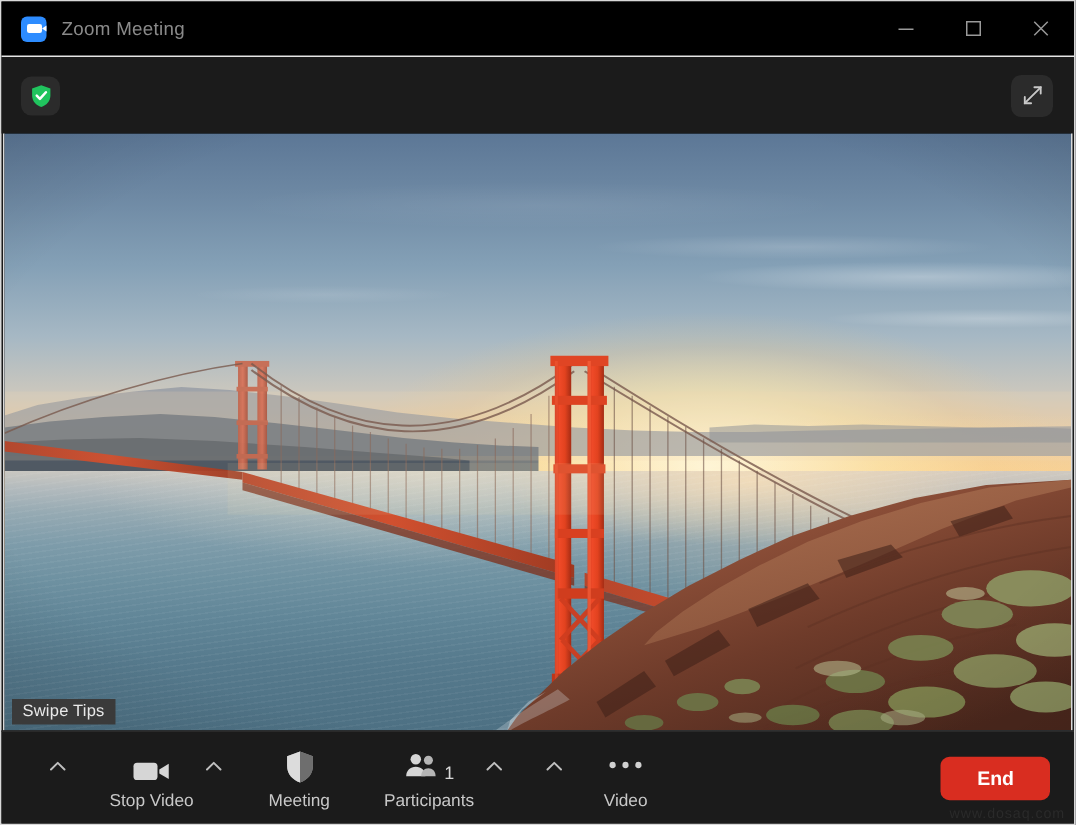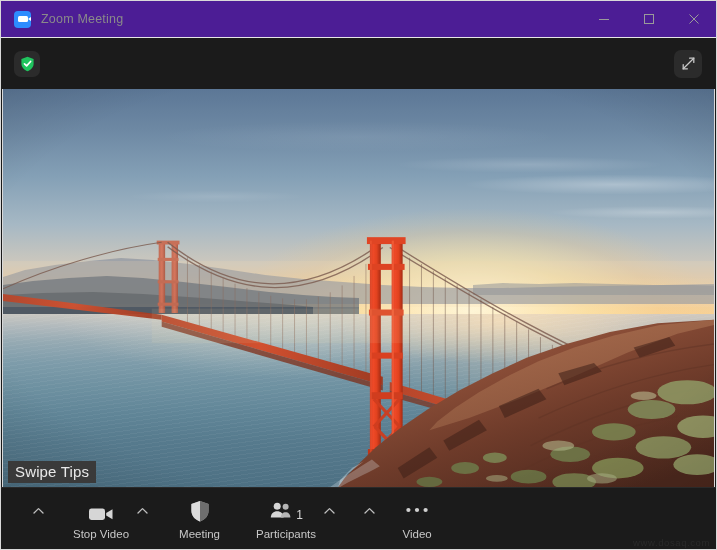--- a/index.html
+++ b/index.html
@@ -14,21 +14,21 @@
   #zoom-window{
     position:relative; width:717px; height:550px;
     background:#1a1a1a;
     border:1px solid #d9d9d9;
     display:flex; flex-direction:column;
   }
 
   
   #titlebar{
     height:37px; flex:0 0 37px;
-    background:#4c1d95;
+    background:#000000;
     display:flex; align-items:center;
     border-bottom:1px solid #e6e6e6;
     position:relative; z-index:6;
   }
   #app-icon{
     width:17px; height:17px; margin-left:13px; margin-right:10px;
     background:#2d8cff; border-radius:4px;
     display:flex; align-items:center; justify-content:center;
     flex:0 0 auto;
   }
@@ -177,21 +177,21 @@
   #vignette{
     background:radial-gradient(ellipse 92% 92% at 50% 48%, rgba(0,0,0,0) 58%, rgba(0,0,0,.22) 100%);
     pointer-events:none;
   }
 
   
   #swipe-tips{
     position:absolute; left:5px; bottom:4px;
     background:#3a3a3a;
     color:#e9e9e9;
-    font-size:15px;
+    font-size:11px;
     padding:2px 7px 3px 7px;
     letter-spacing:.15px;
     white-space:nowrap;
   }
 
   
   #toolbar{
     height:62px; flex:0 0 62px;
     background:#1b1b1b;
     display:flex; align-items:stretch;
@@ -590,17 +590,18 @@
       <div class="tool-icon" style="align-items:center;">
         <svg width="24" height="8" viewBox="0 0 24 8">
           <circle cx="3.4" cy="4" r="2.1" fill="#d0d0d0"></circle>
           <circle cx="12" cy="4" r="2.1" fill="#d0d0d0"></circle>
           <circle cx="20.6" cy="4" r="2.1" fill="#d0d0d0"></circle>
         </svg>
       </div>
       <div class="tool-label">Video</div>
     </div>
 
+    <button id="end-btn">End</button>
 
     <div id="watermark">www.dosaq.com</div>
   </div>
 
 </div>
 
 </body></html>

